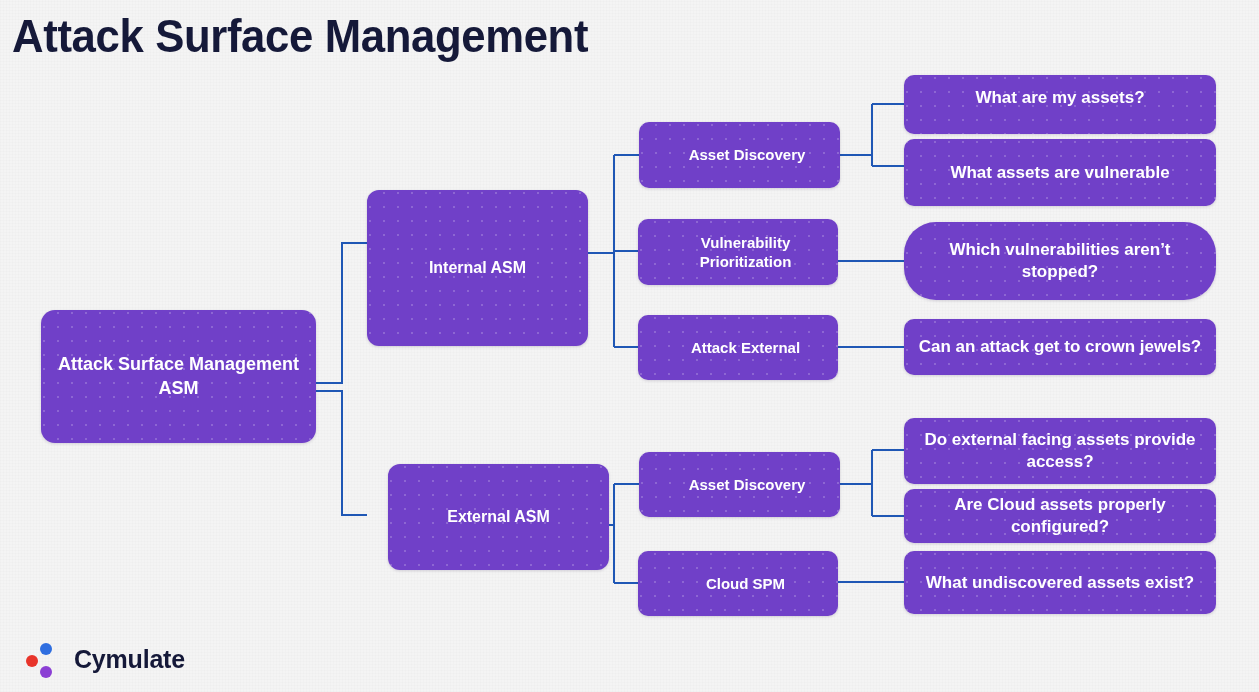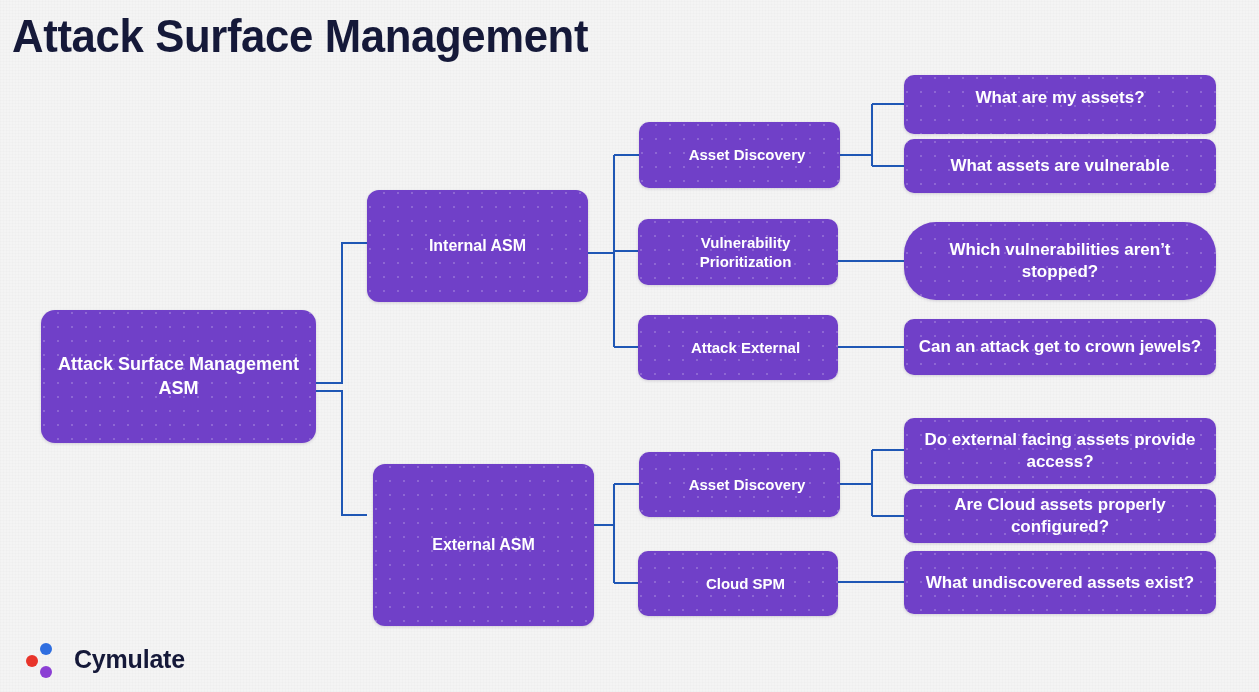--- a/index.html
+++ b/index.html
@@ -139,37 +139,37 @@
     <path d="M872 450 V516"></path>
     <path d="M872 450 H904"></path>
     <path d="M872 516 H904"></path>
 
     <path d="M838 582 H904"></path>
   </g>
 </svg>
 
 <div class="node root" style="left:41px; top:310px; width:275px; height:133px;">Attack Surface Management ASM</div>
 
-<div class="node level2" style="left:367px; top:190px; width:221px; height:112px;">Internal ASM</div>
+<div class="node level2" style="left:367px; top:190px; width:221px; height:156px;">Internal ASM</div>
 
-<div class="node level2" style="left:373px; top:464px; width:221px; height:162px;">External ASM</div>
+<div class="node level2" style="left:388px; top:464px; width:221px; height:106px;">External ASM</div>
 
 <div class="node level3" style="left:639px; top:122px; width:201px; height:66px;">Asset Discovery</div>
 
 <div class="node level3" style="left:638px; top:219px; width:200px; height:66px;">Vulnerability Prioritization</div>
 
 <div class="node level3" style="left:638px; top:315px; width:200px; height:65px;">Attack External</div>
 
 <div class="node level3" style="left:639px; top:452px; width:201px; height:65px;">Asset Discovery</div>
 
 <div class="node level3" style="left:638px; top:551px; width:200px; height:65px;">Cloud SPM</div>
 
 <div class="node leaf align-top" style="left:904px; top:75px; width:312px; height:59px;">What are my assets?</div>
 
-<div class="node leaf" style="left:904px; top:139px; width:312px; height:54px;">What assets are vulnerable</div>
+<div class="node leaf" style="left:904px; top:139px; width:312px; height:67px;">What assets are vulnerable</div>
 
 <div class="node leaf" style="left:904px; top:222px; width:312px; height:78px;border-radius:32px;">Which vulnerabilities aren’t stopped?</div>
 
 <div class="node leaf" style="left:904px; top:319px; width:312px; height:56px;">Can an attack get to crown jewels?</div>
 
 <div class="node leaf" style="left:904px; top:418px; width:312px; height:66px;">Do external facing assets provide access?</div>
 
 <div class="node leaf" style="left:904px; top:489px; width:312px; height:54px;">Are Cloud assets properly configured?</div>
 
 <div class="node leaf" style="left:904px; top:551px; width:312px; height:63px;">What undiscovered assets exist?</div>

